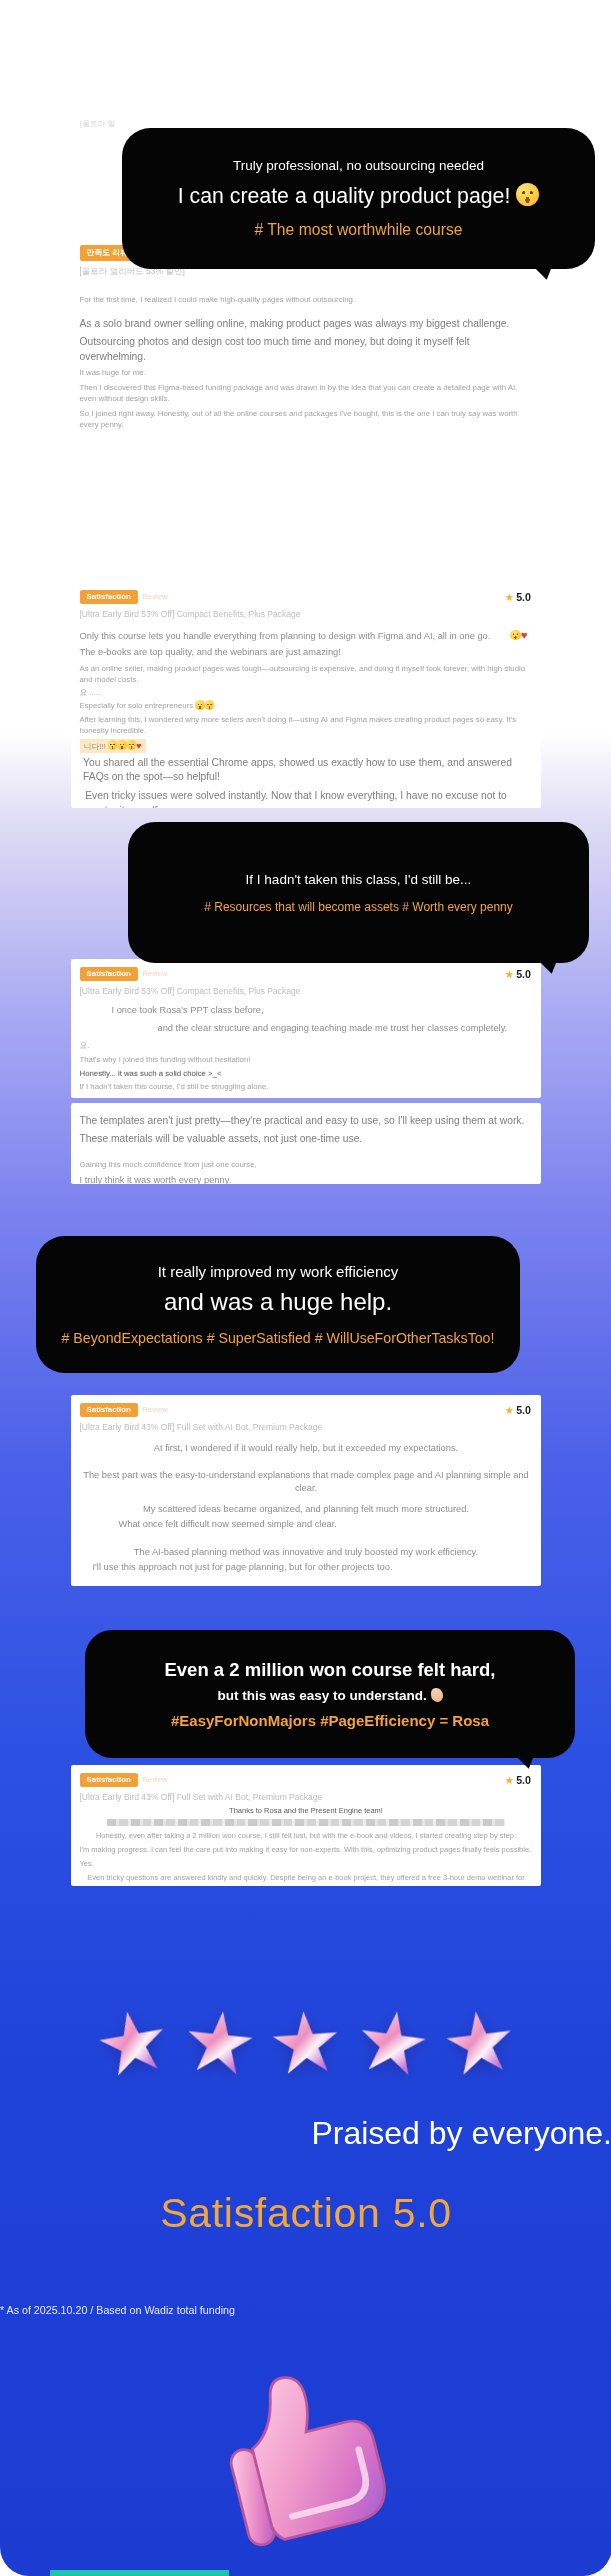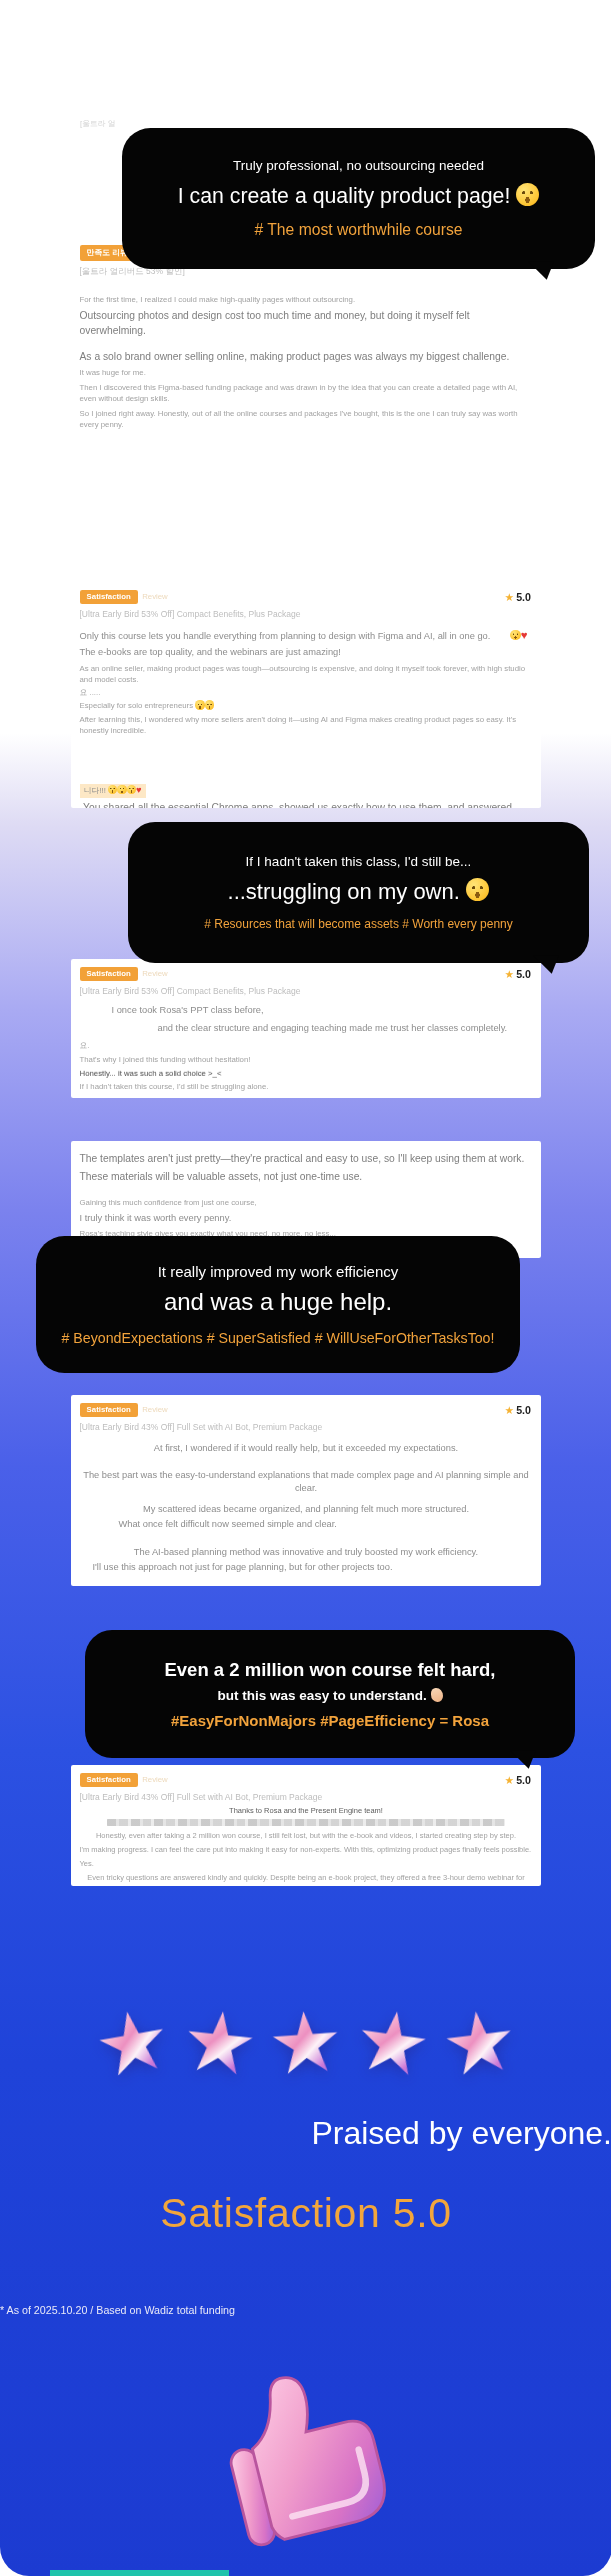--- a/index.html
+++ b/index.html
@@ -76,22 +76,22 @@
       <span class="face" style="font-size:23px;"></span>
     </div>
     <div class="tags" style="font-size:15.7px;"># The most worthwhile course</div>
     <div class="tail" style="right:41px;"></div>
   </div>
 
   <div class="card" style="top:238px;height:194px;">
     <span class="badge">만족도 리뷰</span>
     <div class="subtitle">[울트라 얼리버드 53% 할인]</div>
     <div class="ln s" style="margin-top:17px;">For the first time, I realized I could make high-quality pages without outsourcing.</div>
+    <div class="ln lg" style="margin-top:11.4px;">As a solo brand owner selling online, making product pages was always my biggest challenge.</div>
     <div class="ln lg" style="margin-top:3.6px;">Outsourcing photos and design cost too much time and money, but doing it myself felt overwhelming.</div>
-    <div class="ln lg" style="margin-top:11.4px;">As a solo brand owner selling online, making product pages was always my biggest challenge.</div>
     <div class="ln s" style="margin-top:3.6px;">It was huge for me.</div>
     <div class="ln s" style="margin-top:4px;">Then I discovered this Figma-based funding package and was drawn in by the idea that you can create a detailed page with AI, even without design skills.</div>
     <div class="ln s" style="margin-top:5px;">So I joined right away. Honestly, out of all the online courses and packages I've bought, this is the one I can truly say was worth every penny.</div>
   </div>
 
 
   <div class="card" style="top:582px;height:226px;">
     <span class="badge">Satisfaction</span><span class="badge-suffix">Review</span>
     <div class="rating"><span class="st">★</span><span>5.0</span></div>
     <div class="subtitle">[Ultra Early Bird 53% Off] Compact Benefits, Plus Package</div>
@@ -101,54 +101,50 @@
     </div>
     <div class="ln m" style="margin-top:2.1px;">The e-books are top quality, and the webinars are just amazing!</div>
     <div class="ln s" style="margin-top:5px;">As an online seller, making product pages was tough—outsourcing is expensive, and doing it myself took forever, with high studio and model costs.</div>
     <div class="ln s" style="margin-top:2.1px;">요 .....</div>
     <div class="ln s" style="margin-top:1.4px;">
       <span>Especially for solo entrepreneurs</span>
       <span class="face" style="font-size:9.3px;"></span><span class="face" style="font-size:9.3px;"></span>
     </div>
     <div class="ln s" style="margin-top:2.1px;">After learning this, I wondered why more sellers aren't doing it—using AI and Figma makes creating product pages so easy. It's honestly incredible.</div>
     <div style="margin-top:2.1px;">
-      <span class="hi ln s" style="color:#8d8d8d;margin-top:45px;"><span>니다!!!</span>
+      <span class="hi ln s" style="color:#8d8d8d;"><span>니다!!!</span>
         <span class="face" style="font-size:9.3px;"></span><span class="face" style="font-size:9.3px;"></span><span class="face" style="font-size:9.3px;"></span><span class="heart" style="font-size:9.3px;">♥</span></span>
     </div>
     <div class="ln lg" style="margin-top:2.8px;margin-left:3.6px;">You shared all the essential Chrome apps, showed us exactly how to use them, and answered FAQs on the spot—so helpful!</div>
     <div class="ln lg" style="margin-top:4.3px;margin-left:5.7px;">Even tricky issues were solved instantly. Now that I know everything, I have no excuse not to master it myself.</div>
     
     
     
     
   </div>
 
   <div class="bubble b3" style="left:128px;top:822px;width:461px;height:141px;border-radius:27px;">
     <div class="t1">If I hadn't taken this class, I'd still be...</div>
-    <div class="t2" style="font-size:22px;">
-      <span>...struggling on my own.</span>
-      <span class="face" style="font-size:23.5px;"></span>
-    </div>
     <div class="tags" style="font-size:12px;margin-top:13px;"># Resources that will become assets # Worth every penny</div>
     <div class="tail" style="right:30px;"></div>
   </div>
 
   <div class="card" style="top:959px;height:139px;">
     <span class="badge">Satisfaction</span><span class="badge-suffix">Review</span>
     <div class="rating"><span class="st">★</span><span>5.0</span></div>
     <div class="subtitle">[Ultra Early Bird 53% Off] Compact Benefits, Plus Package</div>
     <div class="ln m" style="margin-top:8.5px;margin-left:32px;">I once took Rosa's PPT class before,</div>
     <div class="ln m" style="margin-top:4.3px;margin-left:78px;">and the clear structure and engaging teaching made me trust her classes completely.</div>
     <div class="ln s" style="margin-top:6.4px;">요.</div>
     <div class="ln s" style="margin-top:2.8px;">That's why I joined this funding without hesitation!</div>
     <div class="ln s overlayed" style="margin-top:2.8px;">Honestly... it was such a solid choice &gt;_&lt;</div>
     <div class="ln s" style="margin-top:2.8px;">If I hadn't taken this course, I'd still be struggling alone.</div>
   </div>
 
-  <div class="card" style="top:1103px;height:117px;padding-top:11.4px;margin-top:38px;">
+  <div class="card" style="top:1103px;height:81px;padding-top:11.4px;">
     <div class="ln lg">The templates aren't just pretty—they're practical and easy to use, so I'll keep using them at work.</div>
     <div class="ln lg" style="margin-top:2.8px;">These materials will be valuable assets, not just one-time use.</div>
     <div class="ln s" style="margin-top:14.2px;">Gaining this much confidence from just one course,</div>
     <div class="ln m" style="margin-top:2.8px;">I truly think it was worth every penny.</div>
     <div class="ln s" style="margin-top:4.3px;">Rosa's teaching style gives you exactly what you need, no more, no less...</div>
     <div class="ln s" style="margin-top:3.6px;">I'm impressed all over again.</div>
   </div>
 
   <div class="bubble b4" style="left:36px;top:1236px;width:484px;height:137px;border-radius:28.5px;">
     <div class="t1" style="font-size:15px;">It really improved my work efficiency</div>

